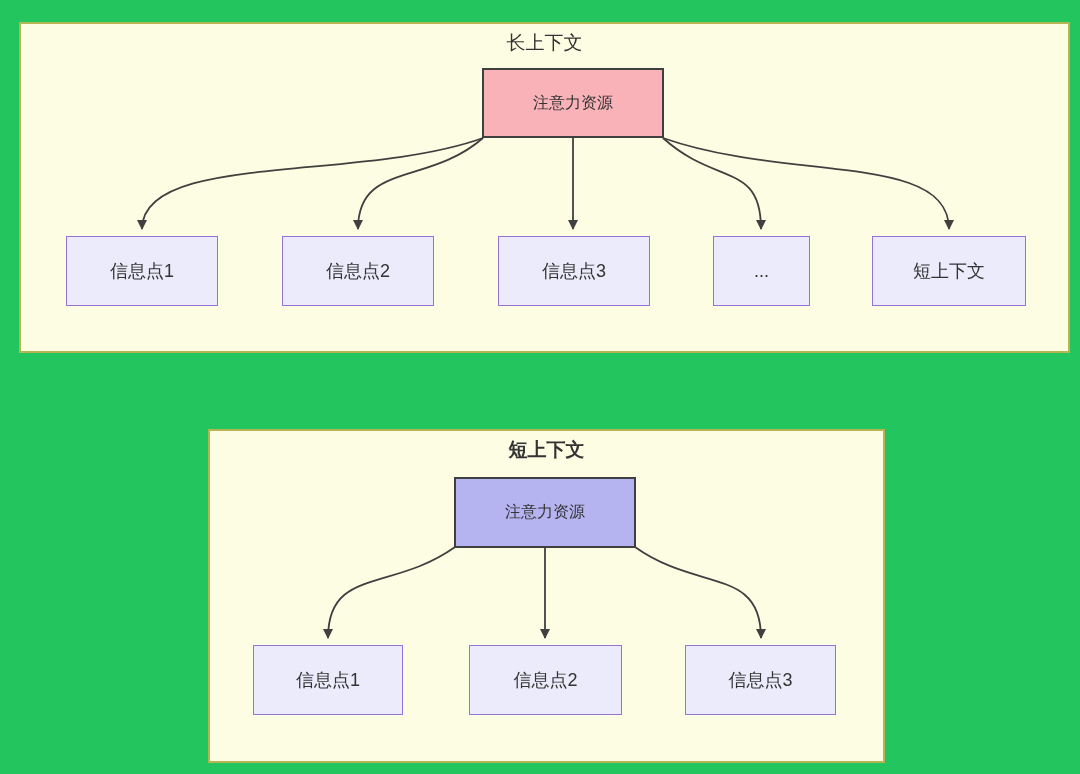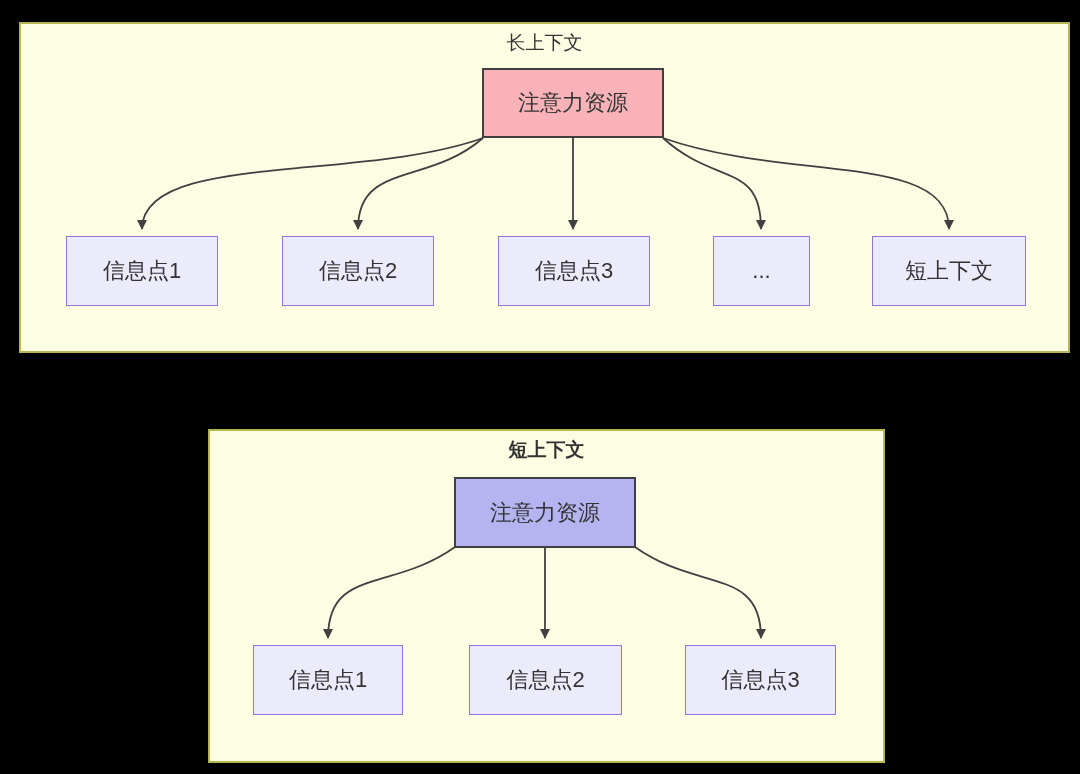--- a/index.html
+++ b/index.html
@@ -15,21 +15,21 @@
   * { margin: 0; padding: 0; box-sizing: border-box; }
   html, body { background: #ffffff; }
   body {
     font-family: "Liberation Sans", sans-serif;
     color: var(--text);
   }
   .stage {
     position: relative;
     width: 1080px;
     height: 774px;
-    background: #000000;
+    background: #22c55e;
     overflow: hidden;
   }
   .container {
     position: absolute;
     background: var(--container-fill);
     border: 2px solid var(--container-border);
   }
   .container-title {
     position: absolute;
     top: 6px;
@@ -38,33 +38,33 @@
     text-align: center;
     font-size: 19px;
     color: var(--text);
   }
   .attn {
     position: absolute;
     border: 2px solid var(--line);
     display: flex;
     align-items: center;
     justify-content: center;
-    font-size: 22px;
+    font-size: 16px;
     color: var(--text);
   }
   .attn.long { background: var(--attention-long-fill); }
   .attn.short { background: var(--attention-short-fill); }
   .node {
     position: absolute;
     background: var(--node-fill);
     border: 1.5px solid var(--node-border);
     display: flex;
     align-items: center;
     justify-content: center;
-    font-size: 22px;
+    font-size: 18px;
     color: var(--text);
     height: 70px;
   }
   .arrows {
     position: absolute;
     left: 0;
     top: 0;
     width: 1080px;
     height: 774px;
     pointer-events: none;

